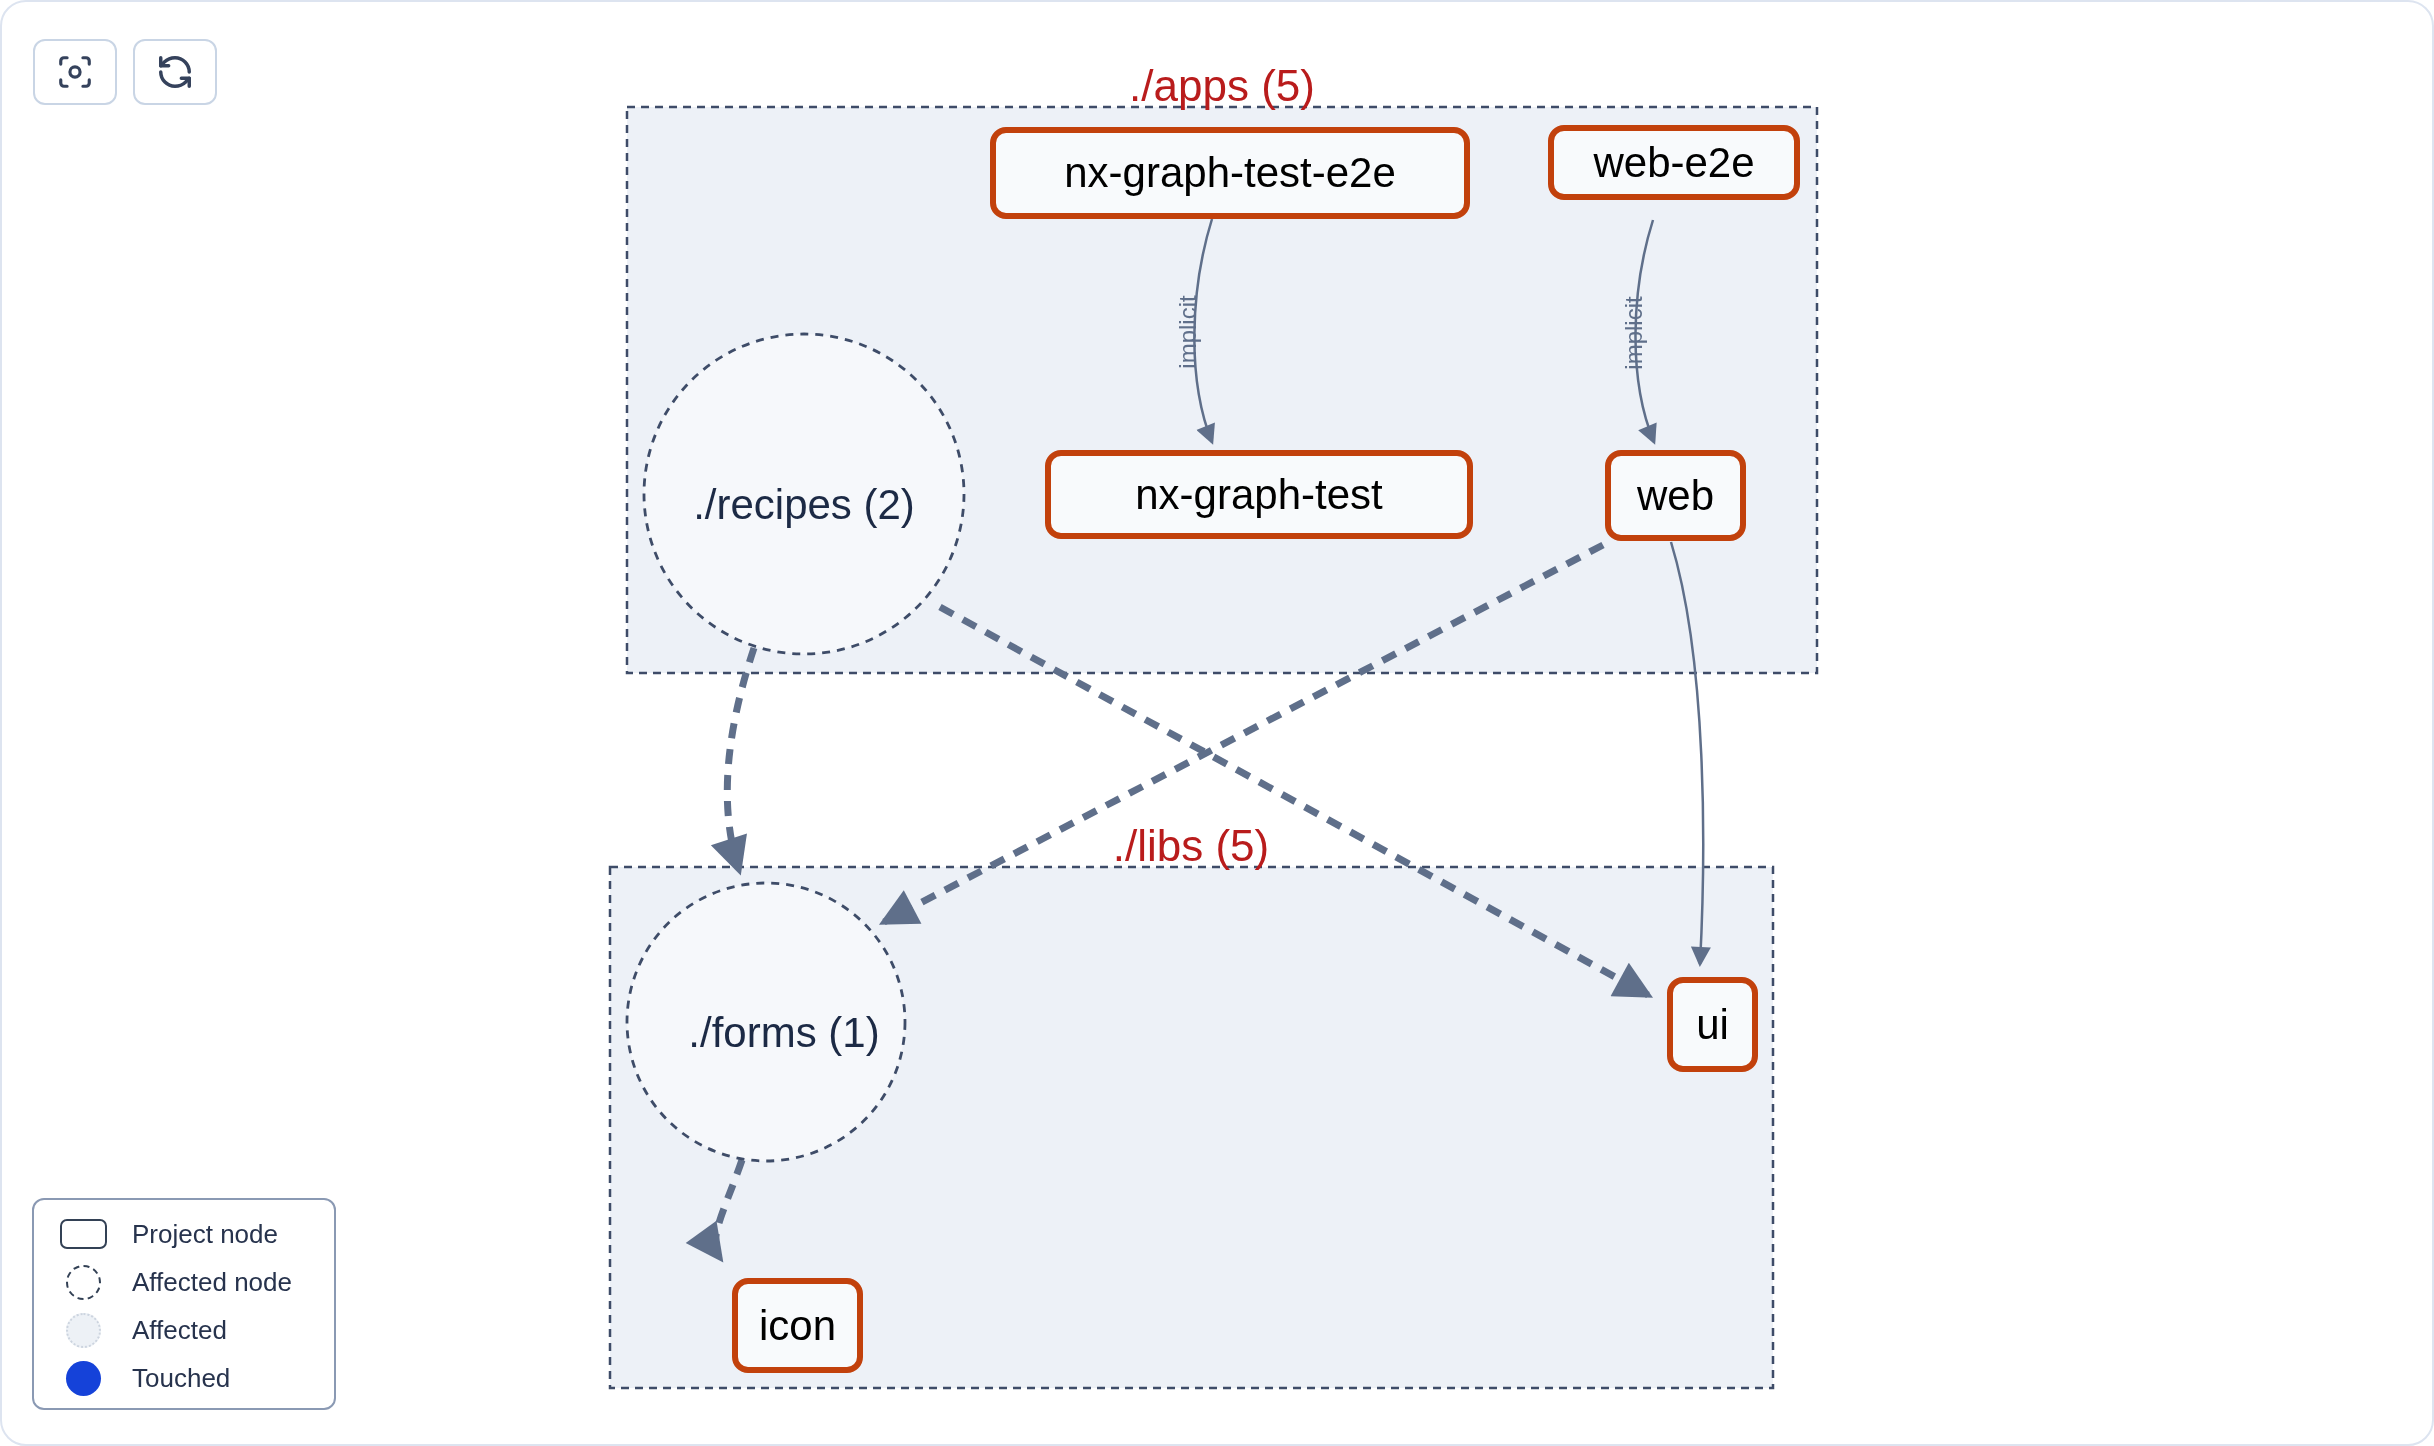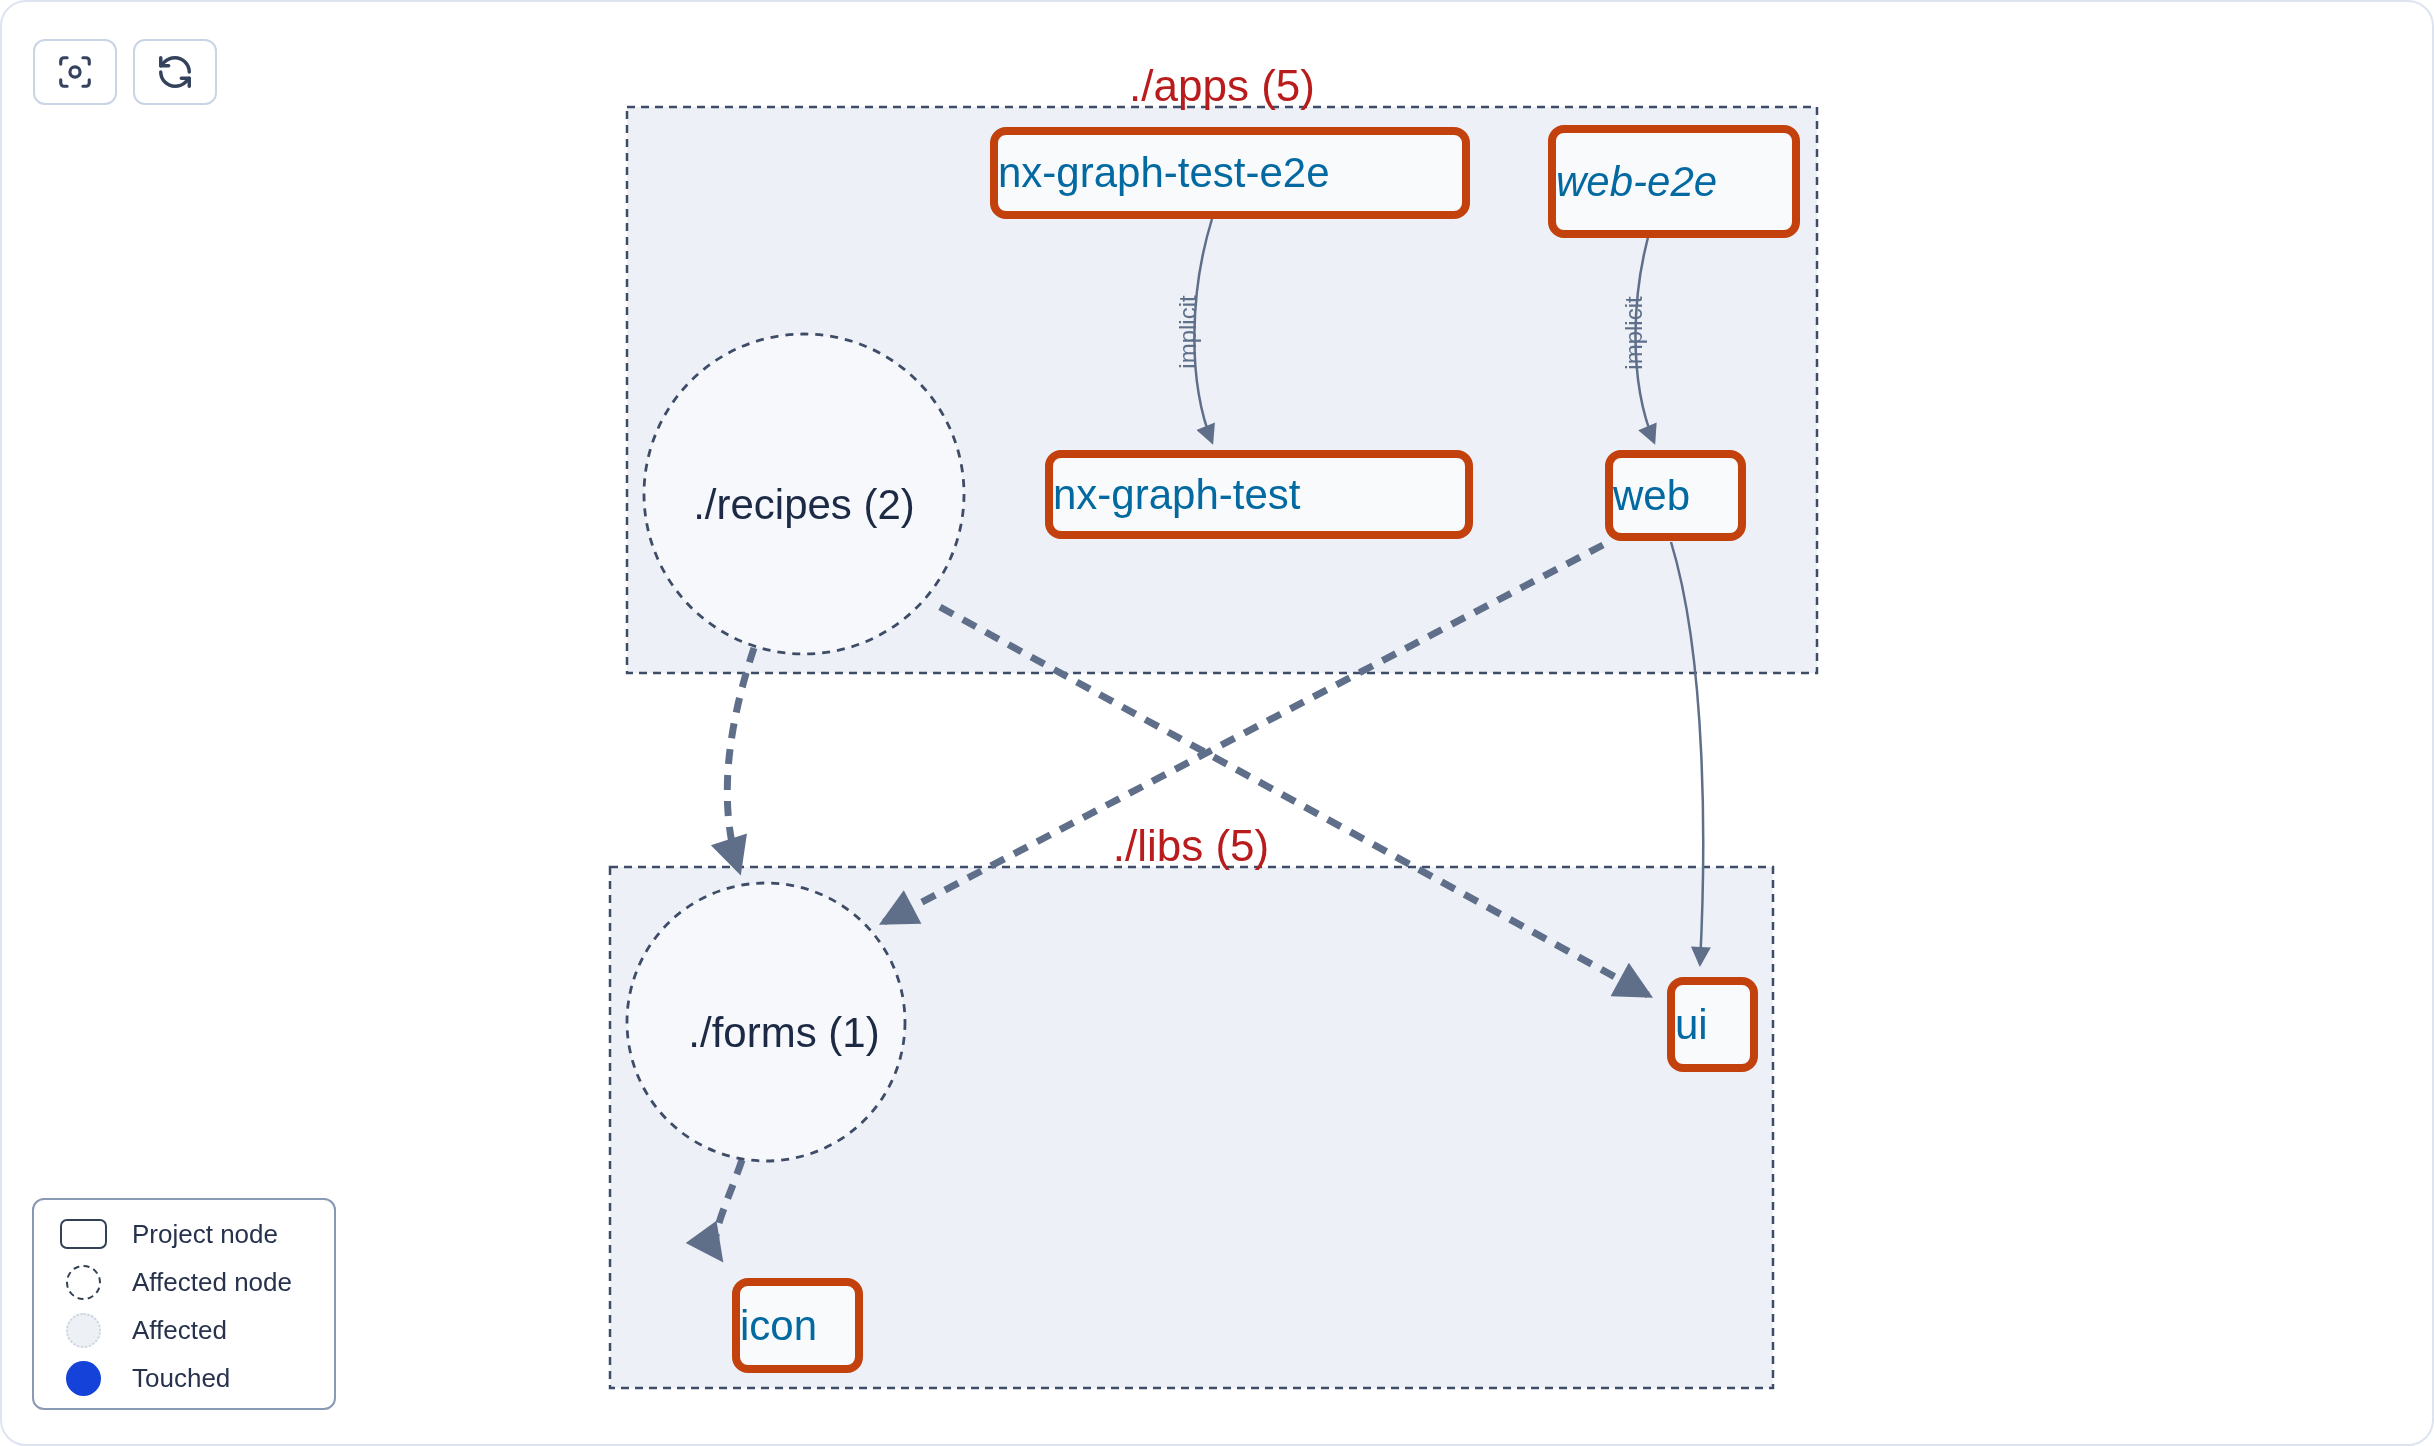--- a/index.html
+++ b/index.html
@@ -7,23 +7,23 @@
     width:2434px;height:1446px;position:relative;background:#fff;
     font-family:"Liberation Sans", sans-serif;overflow:hidden;
   }
   .frame{
     position:absolute;inset:0;border:2px solid #dde4f0;border-radius:26px;
     box-sizing:border-box;background:#fff;
   }
   .viewport{position:absolute;inset:0;}
   svg.edges{position:absolute;left:0;top:0;}
   .node{
-    position:absolute;display:flex;align-items:center;
-    background:#f8fafc;border:8px solid #c2410c;border-radius:16px;
-    font-size:42px;color:#0369a1;box-sizing:border-box;cursor:pointer;
+    position:absolute;display:flex;align-items:center;justify-content:center;
+    background:#f8fafc;border:6px solid #c2410c;border-radius:16px;
+    font-size:42px;color:#000000;box-sizing:border-box;cursor:pointer;
   }
   .group-title{
     position:absolute;text-align:center;font-size:44px;color:#b91c1c;
     line-height:52px;white-space:nowrap;
   }
   .circle-label{
     position:absolute;text-align:center;font-size:42px;color:#1c2a45;
     line-height:56px;white-space:nowrap;cursor:pointer;margin-top:11px;
   }
   .edge-label{
@@ -85,21 +85,21 @@
 
   <div class="group-title" style="left:922px;top:60px;width:600px;">./apps (5)</div>
   <div class="group-title" style="left:891px;top:820px;width:600px;">./libs (5)</div>
 
   <div class="edge-label" style="left:1108px;top:316px;width:160px;height:32px;">implicit</div>
   <div class="edge-label" style="left:1554px;top:317px;width:160px;height:32px;">implicit</div>
 
   <div class="node" style="left:990px;top:127px;width:480px;height:92px;">
     <span>nx-graph-test-e2e</span>
   </div>
-  <div class="node" style="left:1548px;top:125px;width:252px;height:113px;font-style:italic;">
+  <div class="node" style="left:1548px;top:125px;width:252px;height:75px;">
     <span>web-e2e</span>
   </div>
   <div class="node" style="left:1045px;top:450px;width:428px;height:89px;">
     <span>nx-graph-test</span>
   </div>
   <div class="node" style="left:1605px;top:450px;width:141px;height:91px;">
     <span>web</span>
   </div>
   <div class="node" style="left:1667px;top:977px;width:91px;height:95px;">
     <span>ui</span>

